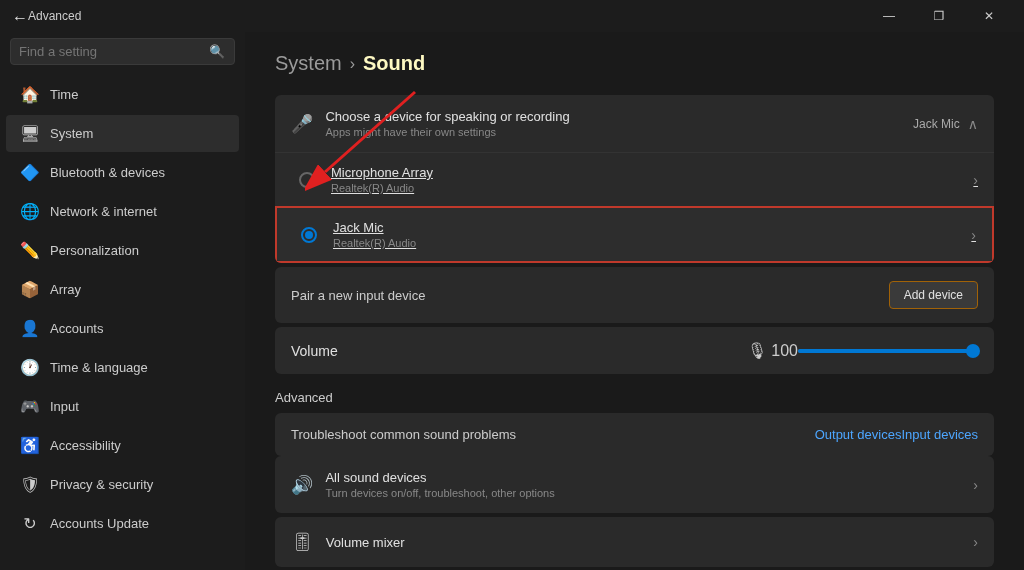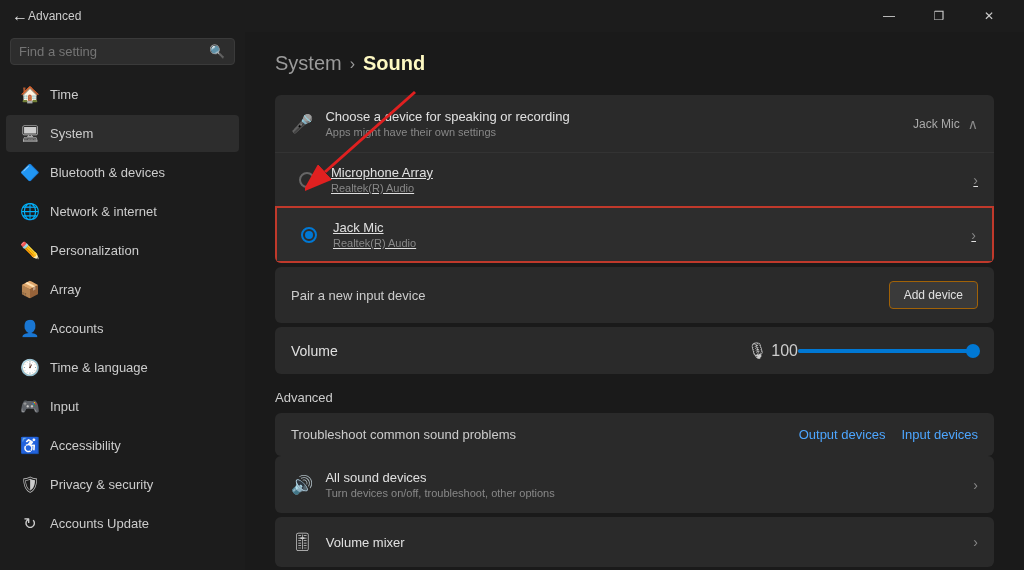--- a/index.html
+++ b/index.html
@@ -243,21 +243,21 @@
       background: #2a2a2a;
       border-radius: 6px;
     }
     .troubleshoot-label { font-size: 13px; color: #ccc; }
     .link-blue {
       color: #4da6ff;
       font-size: 13px;
       cursor: pointer;
       text-decoration: none;
     }
-    .link-row { display: flex; gap: 16px; }
+    .link-row { display: flex; }
     .main-wrapper {
       position: relative;
       flex: 1;
       display: flex;
       overflow: hidden;
     }
 
     
     .red-arrow-container {
       position: absolute;

